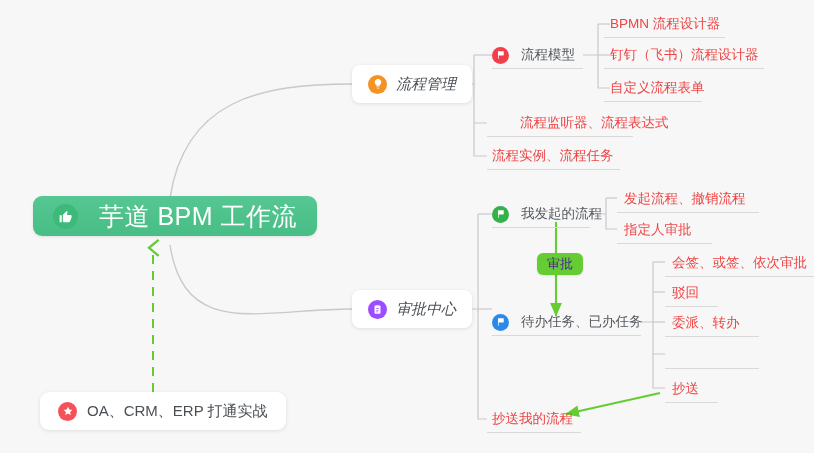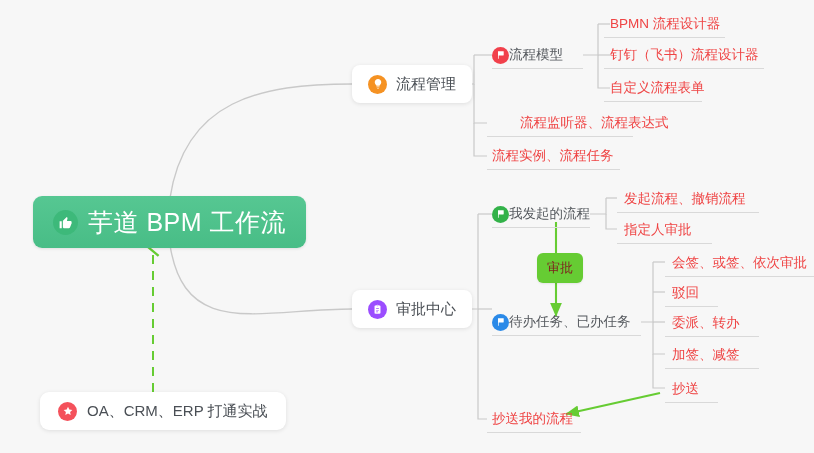--- a/index.html
+++ b/index.html
@@ -34,46 +34,48 @@
     display: flex;
     align-items: center;
     white-space: nowrap;
   }
   
   .root {
     background: #4fc08d;
     background: linear-gradient(180deg,#56c792 0%,#48bd86 100%);
     border-radius: 9px;
     padding: 0 20px;
-    height: 52px;
+    height: 40px;
     box-shadow: 0 1px 3px rgba(0,0,0,.10);
     color: #ffffff;
     font-size: 25px;
     letter-spacing: .5px;
+    gap: 11px;
   }
   .root .label { margin-left: 10px; }
   
   .branch {
     background: #ffffff;
     border-radius: 8px;
     padding: 0 16px;
     height: 38px;
     box-shadow: 0 1px 4px rgba(0,0,0,.10);
     font-size: 15px;
     color: #4a4f55;
+    font-style: italic;
   }
   .branch .label { margin-left: 9px; }
   
   .sub {
     height: 26px;
     font-size: 13.5px;
     color: #55595e;
     padding-right: 4px;
   }
-  .sub .label { margin-left: 0; }
+  .sub .label { margin-left: 12px; }
   
   .leaf {
     height: 26px;
     font-size: 13.5px;
     color: #ef4444;
   }
   
   .uline {
     position: absolute;
     height: 1px;
@@ -90,23 +92,23 @@
     justify-content: center;
   }
   .ic svg { display: block; }
   .ic-lg { width: 25px; height: 25px; }
   .ic-md { width: 19px; height: 19px; }
   
   .badge {
     position: absolute;
     background: #66cc33;
     border-radius: 6px;
-    color: #7f1d1d;
+    color: #4c1d95;
     font-size: 13px;
-    height: 30px;
+    height: 22px;
     padding: 0 10px;
     display: flex;
     align-items: center;
     justify-content: center;
     box-shadow: 0 1px 2px rgba(0,0,0,.08);
   }
   
   .callout {
     background: #ffffff;
     border-radius: 9px;
@@ -275,23 +277,20 @@
   <div class="node leaf" style="left:672px; top:280px;">
     <span>驳回</span>
   </div>
   <div class="uline" style="left:665px; top:306px; width:53px;"></div>
 
   <div class="node leaf" style="left:672px; top:310px;">
     <span>委派、转办</span>
   </div>
   <div class="uline" style="left:665px; top:336px; width:94px;"></div>
 
-  <div class="node leaf" style="left:672px; top:342px;">
-    <span>加签、减签</span>
-  </div>
   <div class="uline" style="left:665px; top:368px; width:94px;"></div>
 
   <div class="node leaf" style="left:672px; top:376px;">
     <span>抄送</span>
   </div>
   <div class="uline" style="left:665px; top:402px; width:53px;"></div>
 
   <div class="node leaf" style="left:492px; top:406px;">
     <span>抄送我的流程</span>
   </div>

